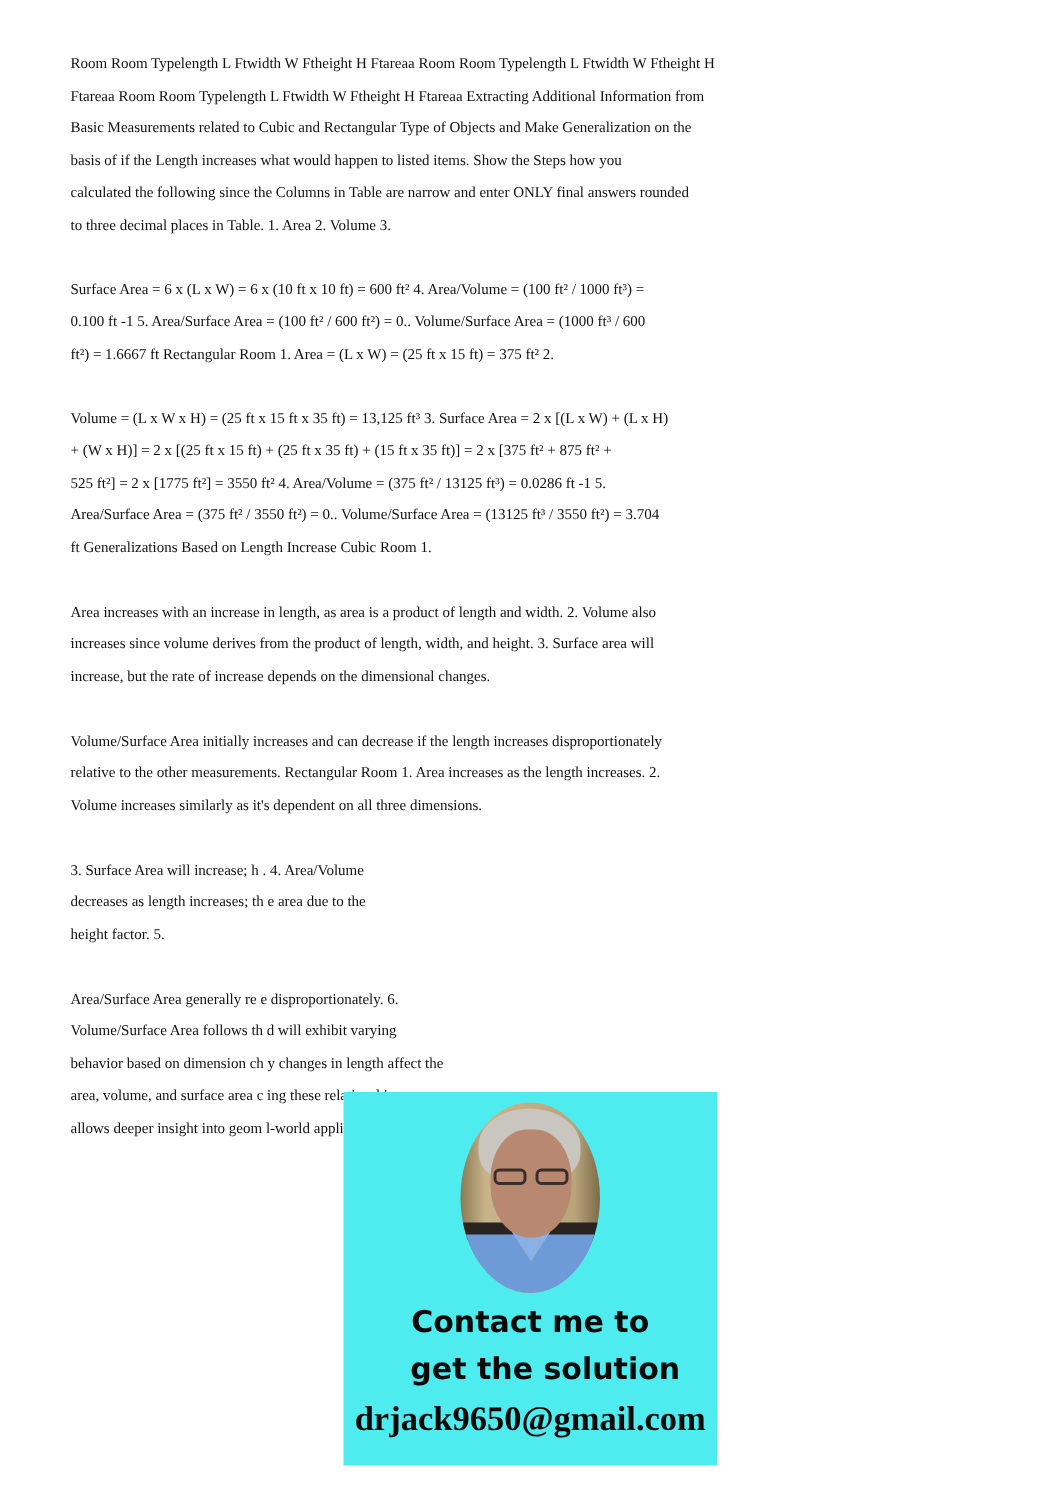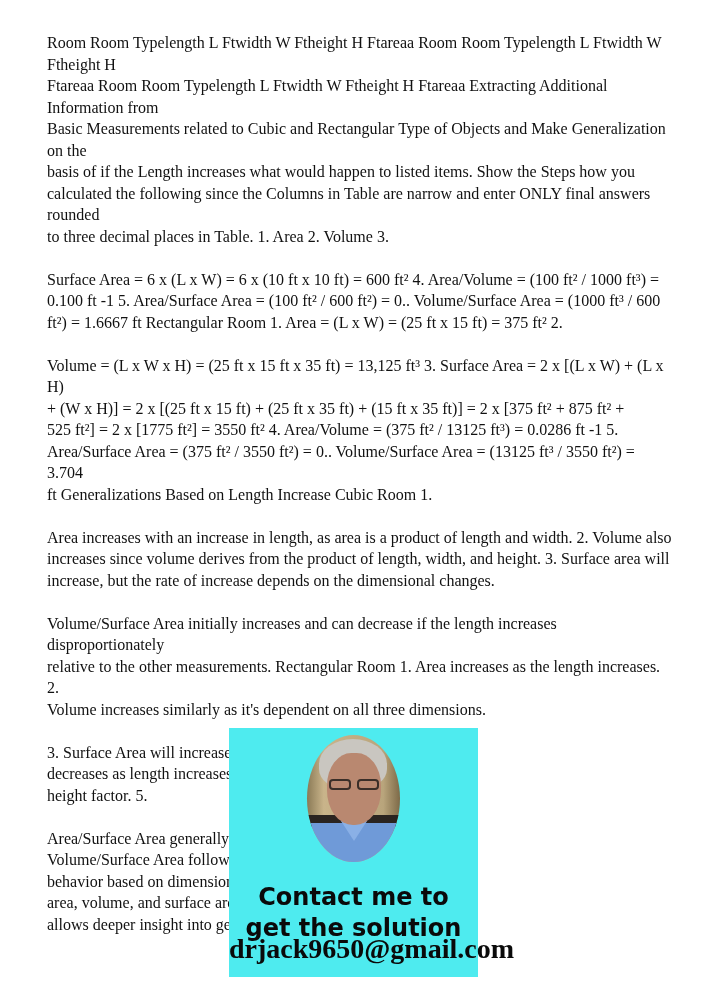--- a/index.html
+++ b/index.html
@@ -1,20 +1,20 @@
 <!DOCTYPE html>
 <html><head>
 <meta charset="utf-8">
 <style>
   html, body { margin: 0; padding: 0; background: #ffffff; }
   body { width: 708px; height: 1000px; position: relative; overflow: hidden; }
   .page {
     position: absolute; left: 47px; top: 32px; width: 625px;
     font-family: "Liberation Serif", "DejaVu Serif", serif;
-    font-size: 16px; line-height: 21.5px; color: #111;
+    font-size: 10px; line-height: 21.5px; color: #111;
   }
   .para { margin: 0 0 21.5px 0; white-space: pre-line; }
   .overlay {
     position: absolute; left: 229px; top: 728px; width: 249px; height: 249px;
     background: #4eebef; 
   }
   .portrait {
     position: absolute; left: 78px; top: 7px; width: 93px; height: 127px;
     border-radius: 50%; overflow: hidden;
     background: linear-gradient(90deg,#8a7a56 0%, #c9b48a 18%, #b9a57c 82%, #7d6a48 100%);
@@ -24,28 +24,28 @@
   .portrait .glasses { position:absolute; left:20px; top:44px; width:54px; height:12px; }
   .portrait .glasses span { position:absolute; top:0; width:22px; height:11px; border:2px solid #3a2e28; border-radius:4px; box-sizing:border-box; }
   .portrait .glasses span:first-child { left:2px; }
   .portrait .glasses span:last-child { right:2px; }
   .portrait .shirt { position:absolute; left:0; top:88px; width:93px; height:45px; background:#6f9ad8; }
   .portrait .collar { position:absolute; left:34px; top:86px; width:26px; height:20px; background:#8ab0e6; clip-path: polygon(0 0,100% 0,50% 100%); }
   .portrait .dark { position:absolute; left:0; top:80px; width:93px; height:12px; background:#2a2420; }
   .cta {
     position: absolute; left: 0; width: 249px; text-align: center;
     font-family: "DejaVu Sans", "Liberation Sans", sans-serif; font-weight: bold;
-    font-size: 24px; color: #0a0a0a; line-height: 30px; margin-top: 16px;
+    font-size: 20px; color: #0a0a0a; line-height: 30px;
   }
   .cta1 { top: 138px; }
-  .cta2 { top: 169px; }
+  .cta2 { top: 169px; padding-left: 10px; }
   .email {
     position: absolute; left: 0; top: 205px; width: 249px; text-align: center;
     font-family: "Liberation Serif", "DejaVu Serif", serif; font-weight: bold;
-    font-size: 28px; color: #0a0a0a;
+    font-size: 23px; color: #0a0a0a;
   }
 </style>
 </head>
 <body>
 
 <div class="page">
   <p class="para">Room Room Typelength L Ftwidth W Ftheight H Ftareaa Room Room Typelength L Ftwidth W Ftheight H
 Ftareaa Room Room Typelength L Ftwidth W Ftheight H Ftareaa Extracting Additional Information from
 Basic Measurements related to Cubic and Rectangular Type of Objects and Make Generalization on the
 basis of if the Length increases what would happen to listed items. Show the Steps how you

